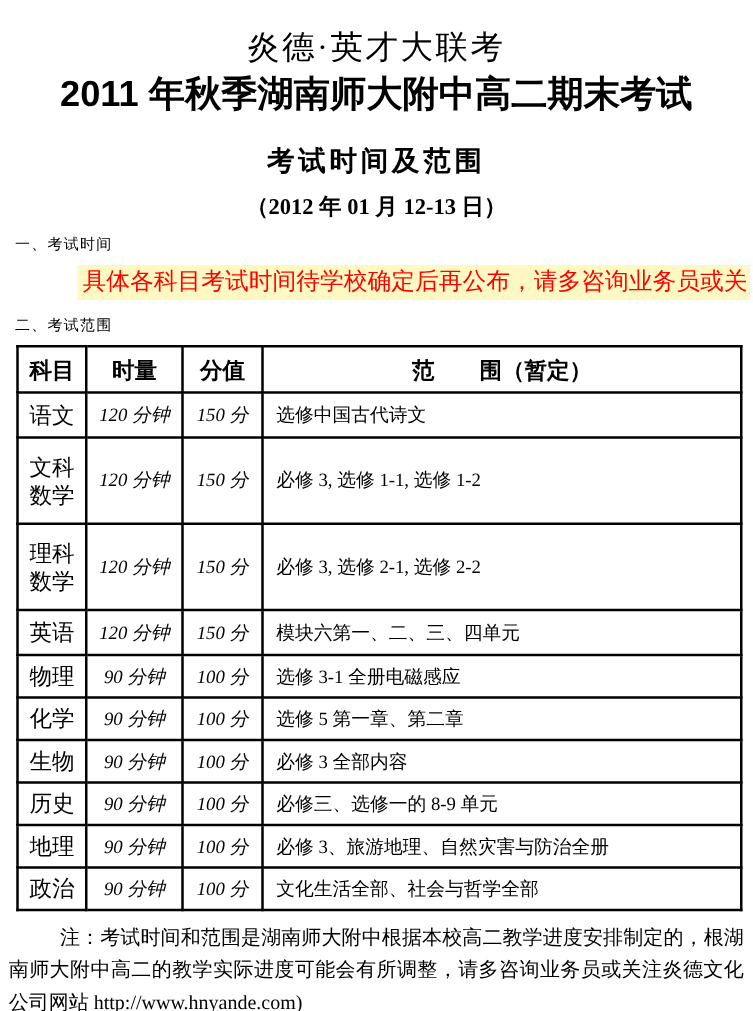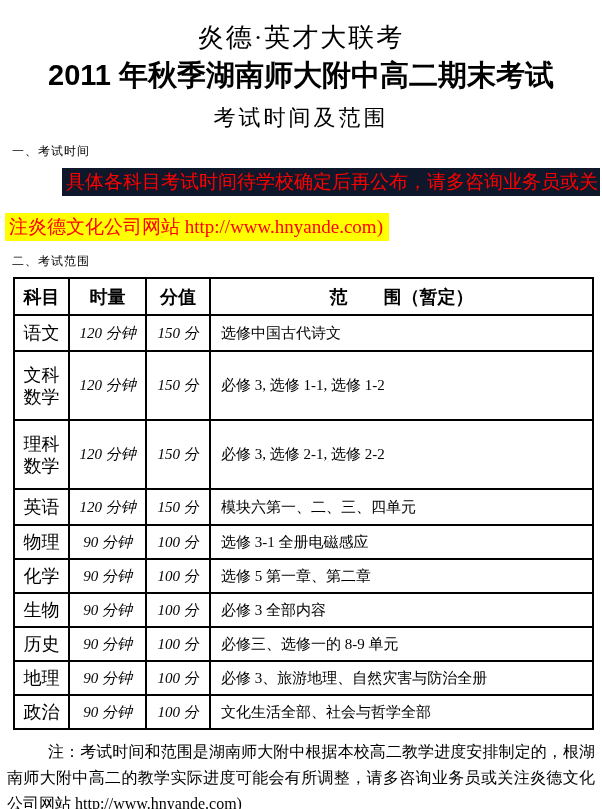--- a/index.html
+++ b/index.html
@@ -22,24 +22,24 @@
   }
   .title-main {
     margin-top: 1px;
     text-align: center;
     font-size: 29px;
     font-weight: bold;
     font-family: "Liberation Sans", "DejaVu Sans", sans-serif;
     letter-spacing: 0px;
   }
   .title-sub {
-    margin-top: 7px;
+    margin-top: 18px;
     text-align: center;
     font-size: 22px;
-    font-weight: normal;
+    font-weight: bold;
     letter-spacing: 3px;
   }
   .title-date {
     margin-top: 9px;
     text-align: center;
     font-size: 18px;
     font-weight: bold;
   }
 
   .section-heading {
@@ -113,29 +113,27 @@
   }
 </style>
 </head>
 <body>
 
 <div class="page">
 
   <div class="title-kai">炎德·英才大联考</div>
   <div class="title-main">2011 年秋季湖南师大附中高二期末考试</div>
   <div class="title-sub">考试时间及范围</div>
+  <div class="title-date">（2012 年 01 月 12-13 日）</div>
 
   <div class="section-heading">一、考试时间</div>
 
   <div class="highlight-block">
     <div class="hl-line hl-line1">
-      <span class="hl-text" style="background:#0f172a;color:#ff0000;">具体各科目考试时间待学校确定后再公布，请多咨询业务员或关</span>
-    </div>
-    <div class="hl-line hl-line2">
-      <span class="hl-text" style="background:#ffff00;color:#ff0000;">注炎德文化公司网站 http://www.hnyande.com)</span>
+      <span class="hl-text" style="background:#fef9c3;color:#ff0000;">具体各科目考试时间待学校确定后再公布，请多咨询业务员或关</span>
     </div>
   </div>
 
   <div class="section-heading second">二、考试范围</div>
 
   <table class="scope-table">
     <colgroup>
       <col style="width:55px">
       <col style="width:77px">
       <col style="width:64px">

